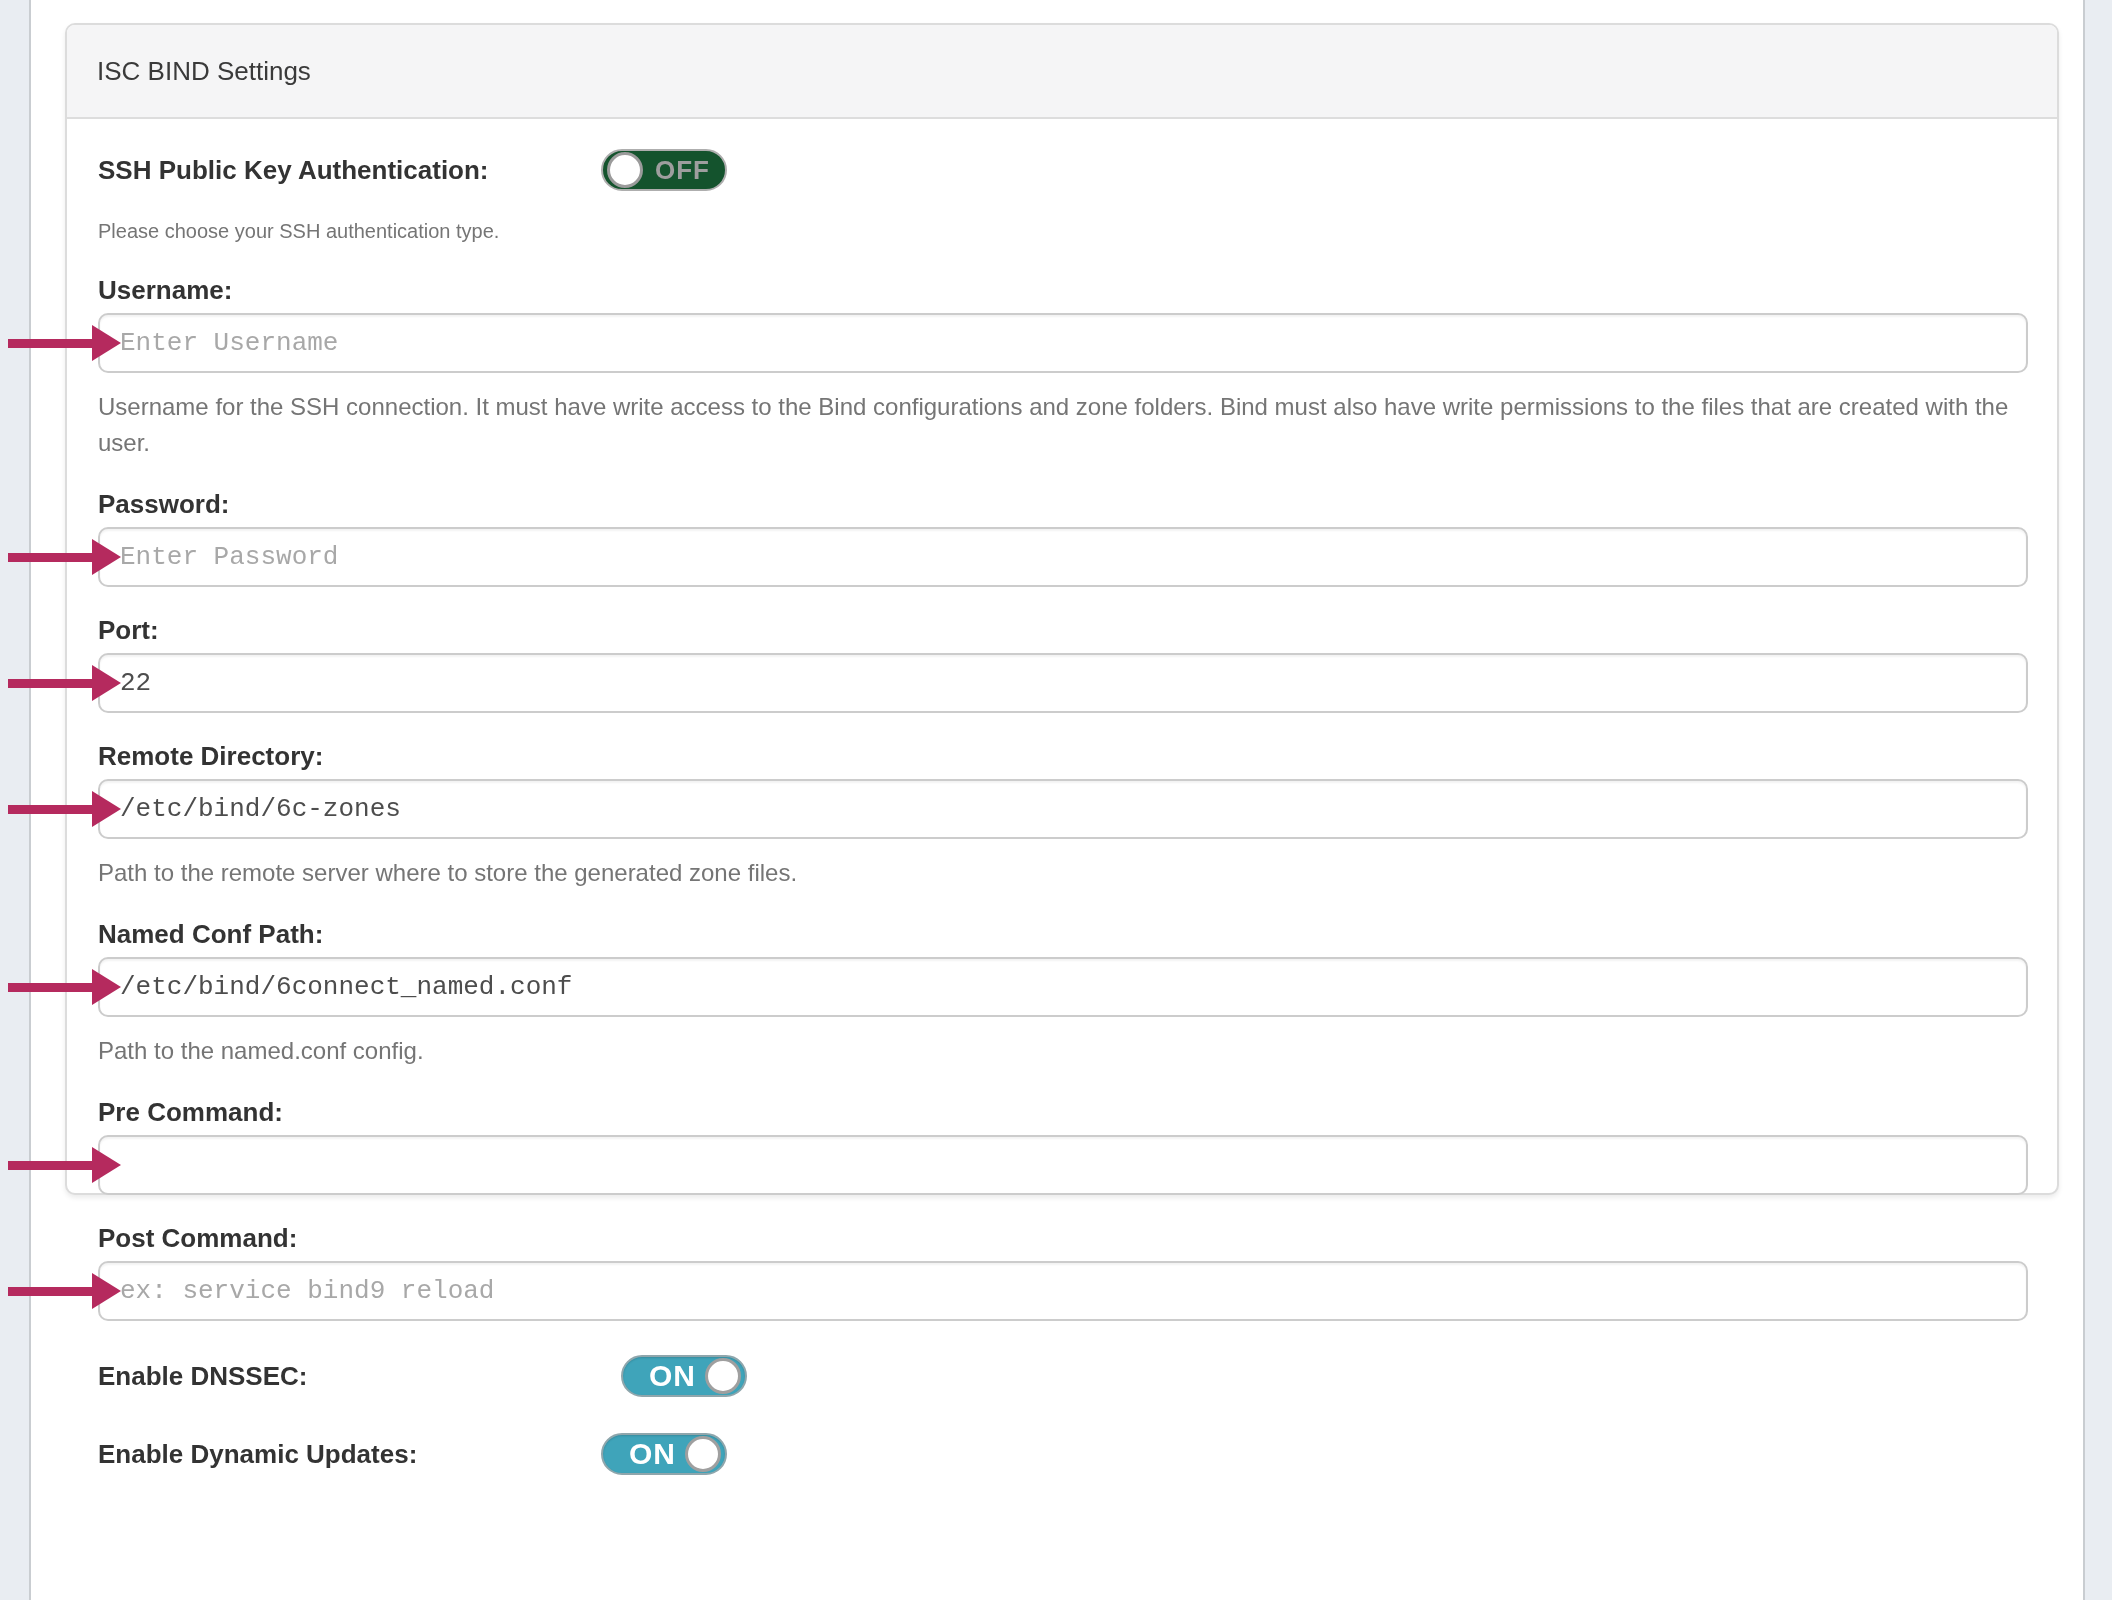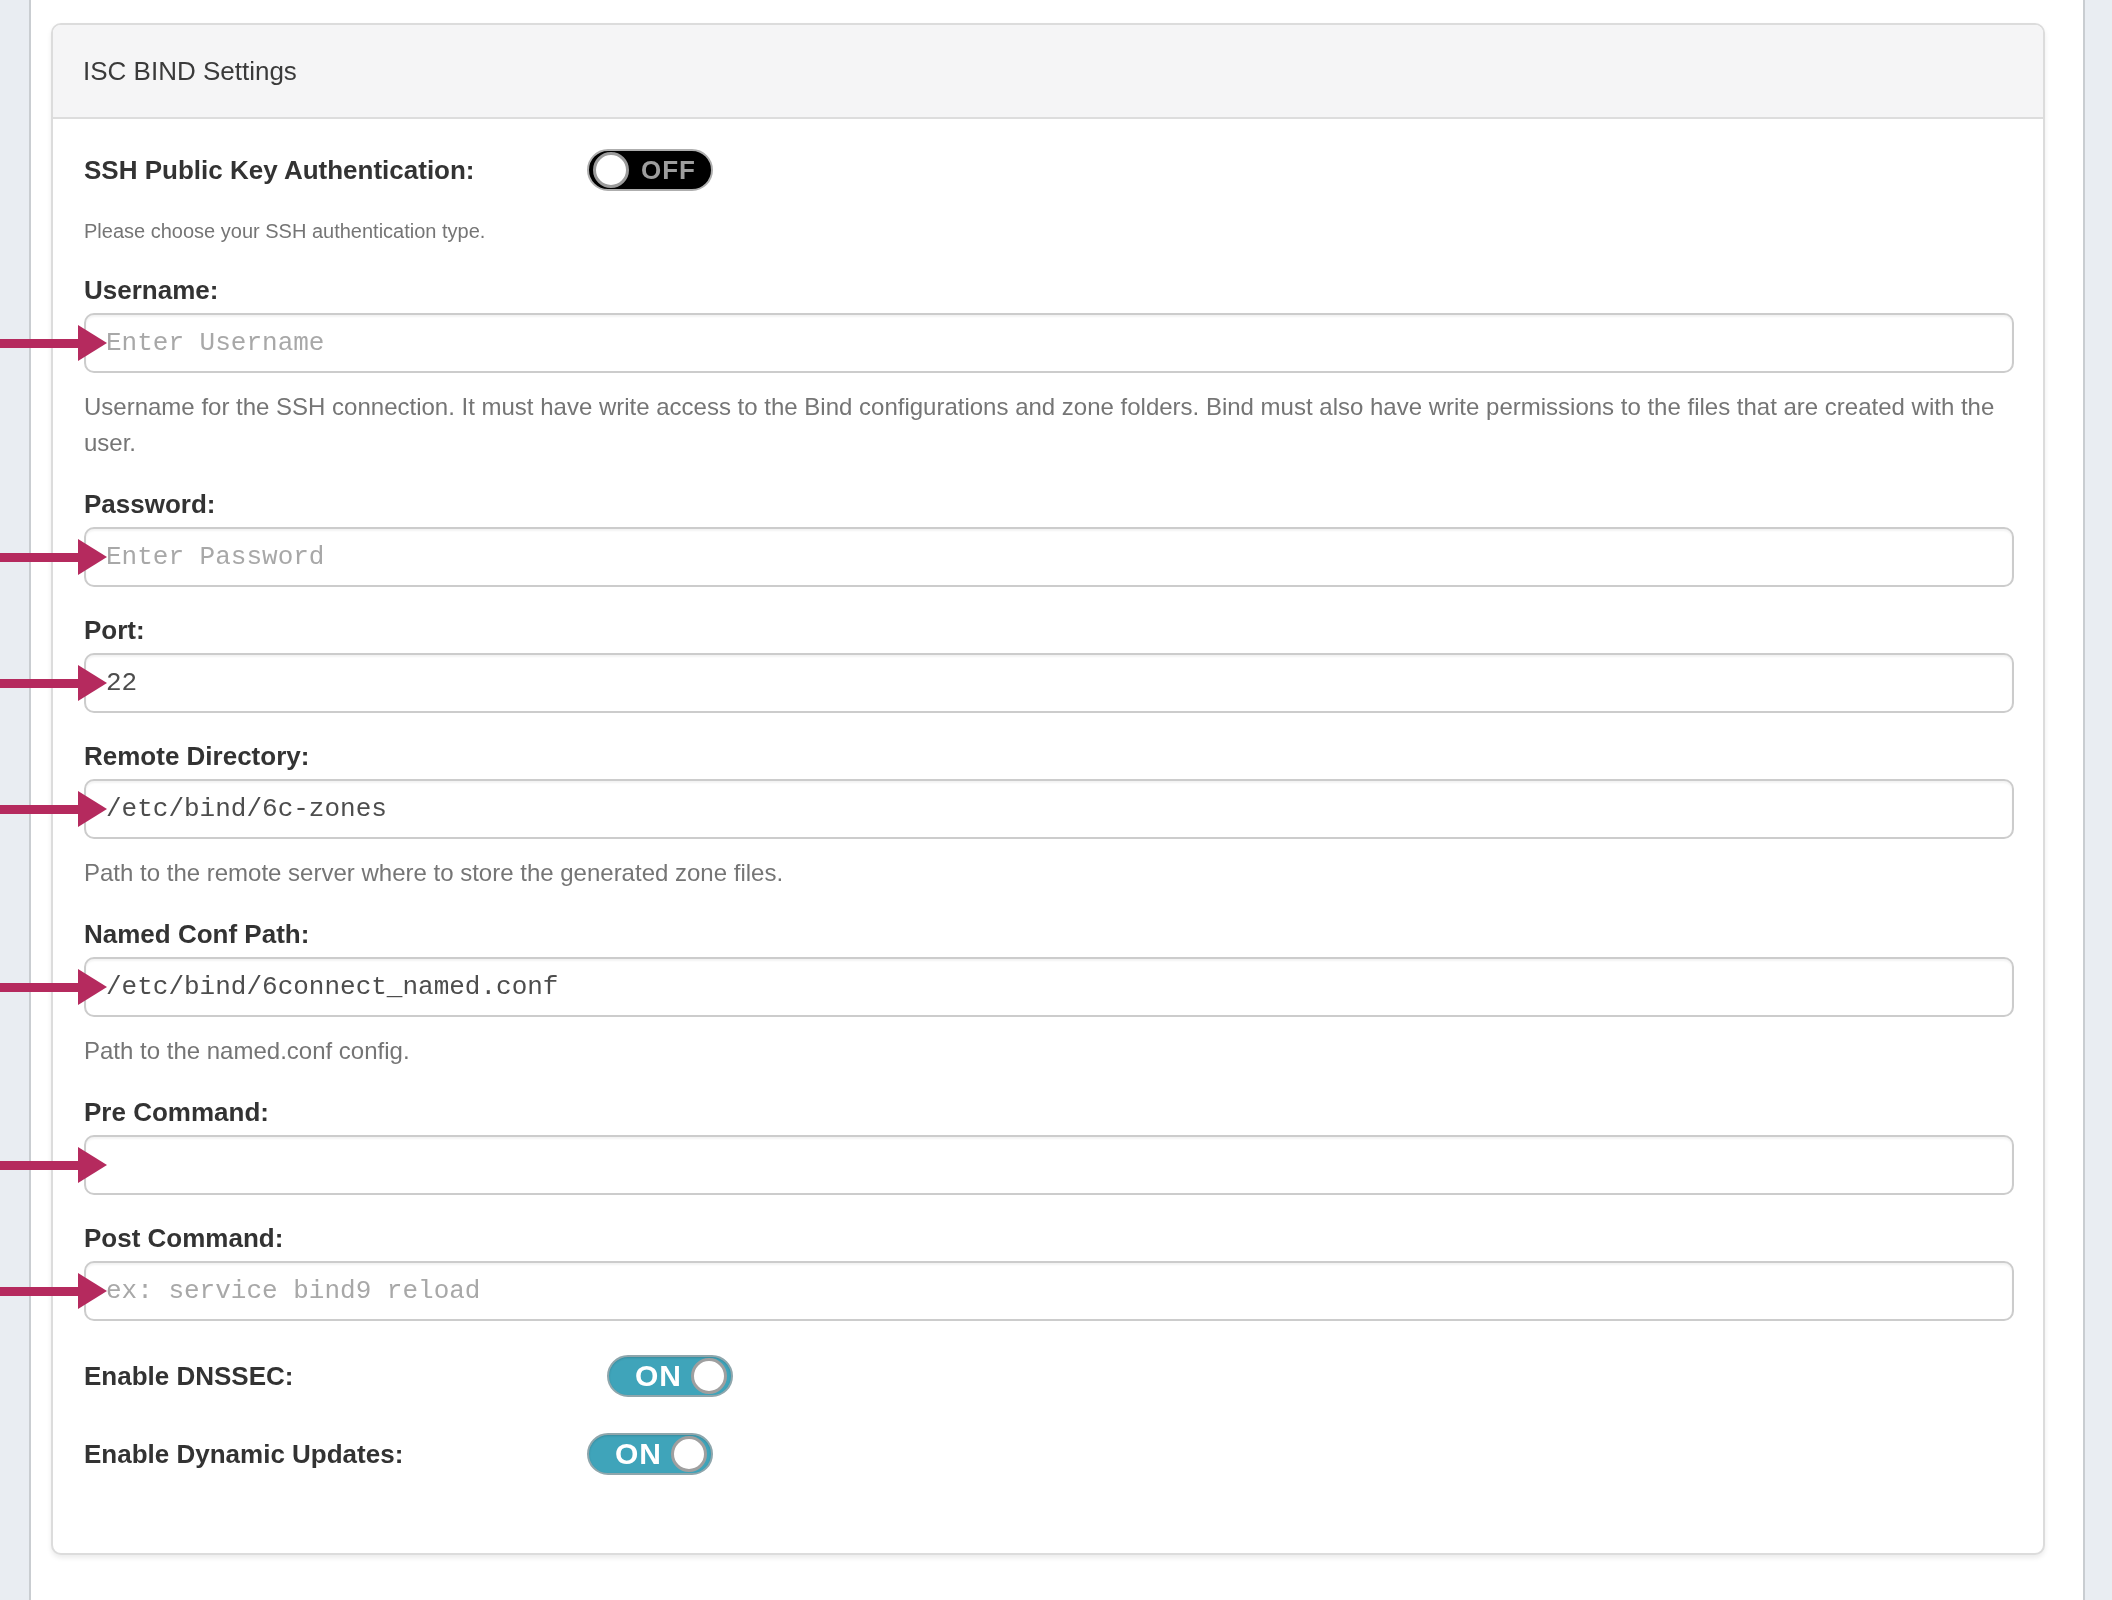--- a/index.html
+++ b/index.html
@@ -25,22 +25,22 @@
     position: absolute; left: 0; top: 0; width: 29px; height: 1600px;
     background: var(--gutter-bg); border-right: 2px solid var(--gutter-border);
     z-index: 1;
   }
   .gutter-right {
     position: absolute; right: 0; top: 0; width: 27px; height: 1600px;
     background: var(--gutter-bg); border-left: 2px solid var(--gutter-border);
     z-index: 1;
   }
   .panel {
-    position: absolute; left: 51px; top: 23px;
-    width: 1994px; height: 1532px;
+    position: absolute; left: 65px; top: 23px;
+    width: 1994px; height: 1172px;
     box-sizing: border-box;
     background: #ffffff;
     border: 2px solid var(--panel-border);
     border-radius: 10px;
     box-shadow: 0 3px 5px rgba(0,0,0,0.08);
     z-index: 2;
   }
   .panel-header {
     height: 94px;
     box-sizing: border-box;
@@ -118,21 +118,21 @@
     display: flex; align-items: center;
     cursor: pointer;
   }
   .toggle .knob {
     position: absolute; top: 50%; transform: translateY(-50%);
     width: 30px; height: 30px;
     border-radius: 50%;
     background: #ffffff;
   }
   .toggle.off {
-    background: #000000;
+    background: #14532d;
     border: 2px solid #aeaeae;
   }
   .toggle.off .knob { left: 4px; border: 3px solid #9b9b9b; }
   .toggle.off .toggle-text {
     margin-left: 52px;
     font-size: 26px; font-weight: bold; color: #9e9e9e; letter-spacing: 1px;
   }
   .toggle.on {
     background: var(--toggle-on-bg);
     border: 2px solid #8fa6ac;

